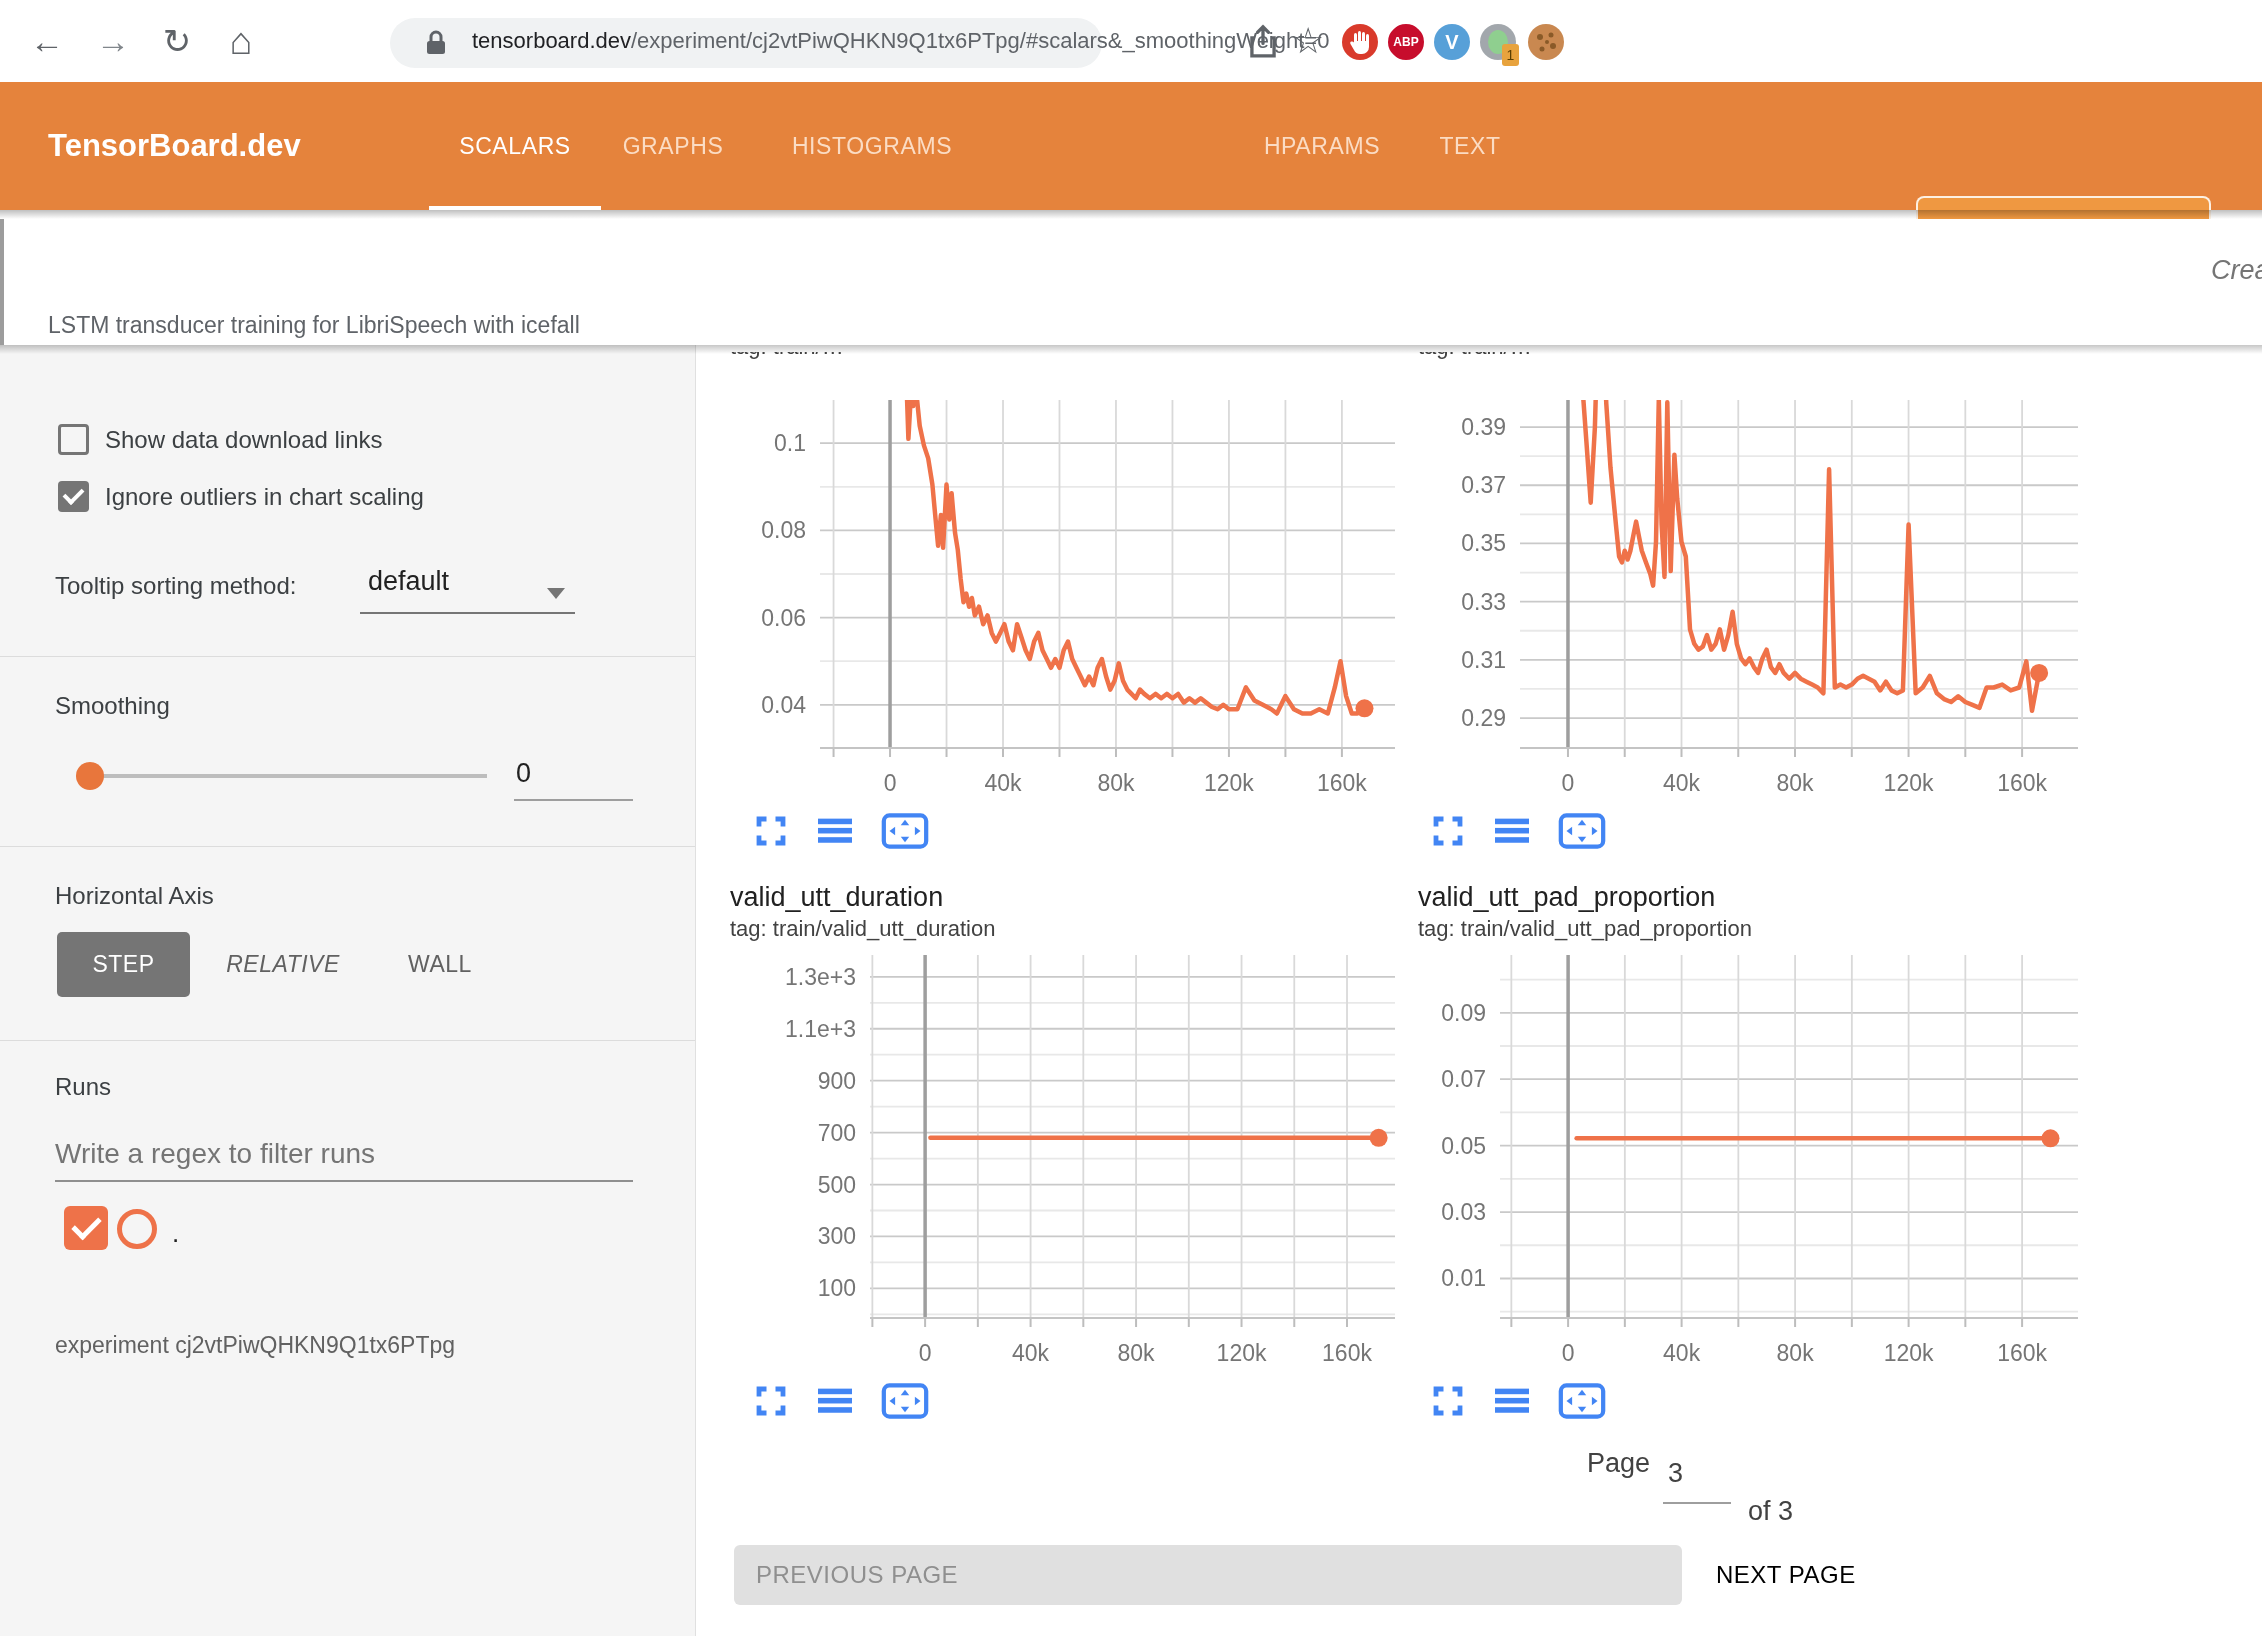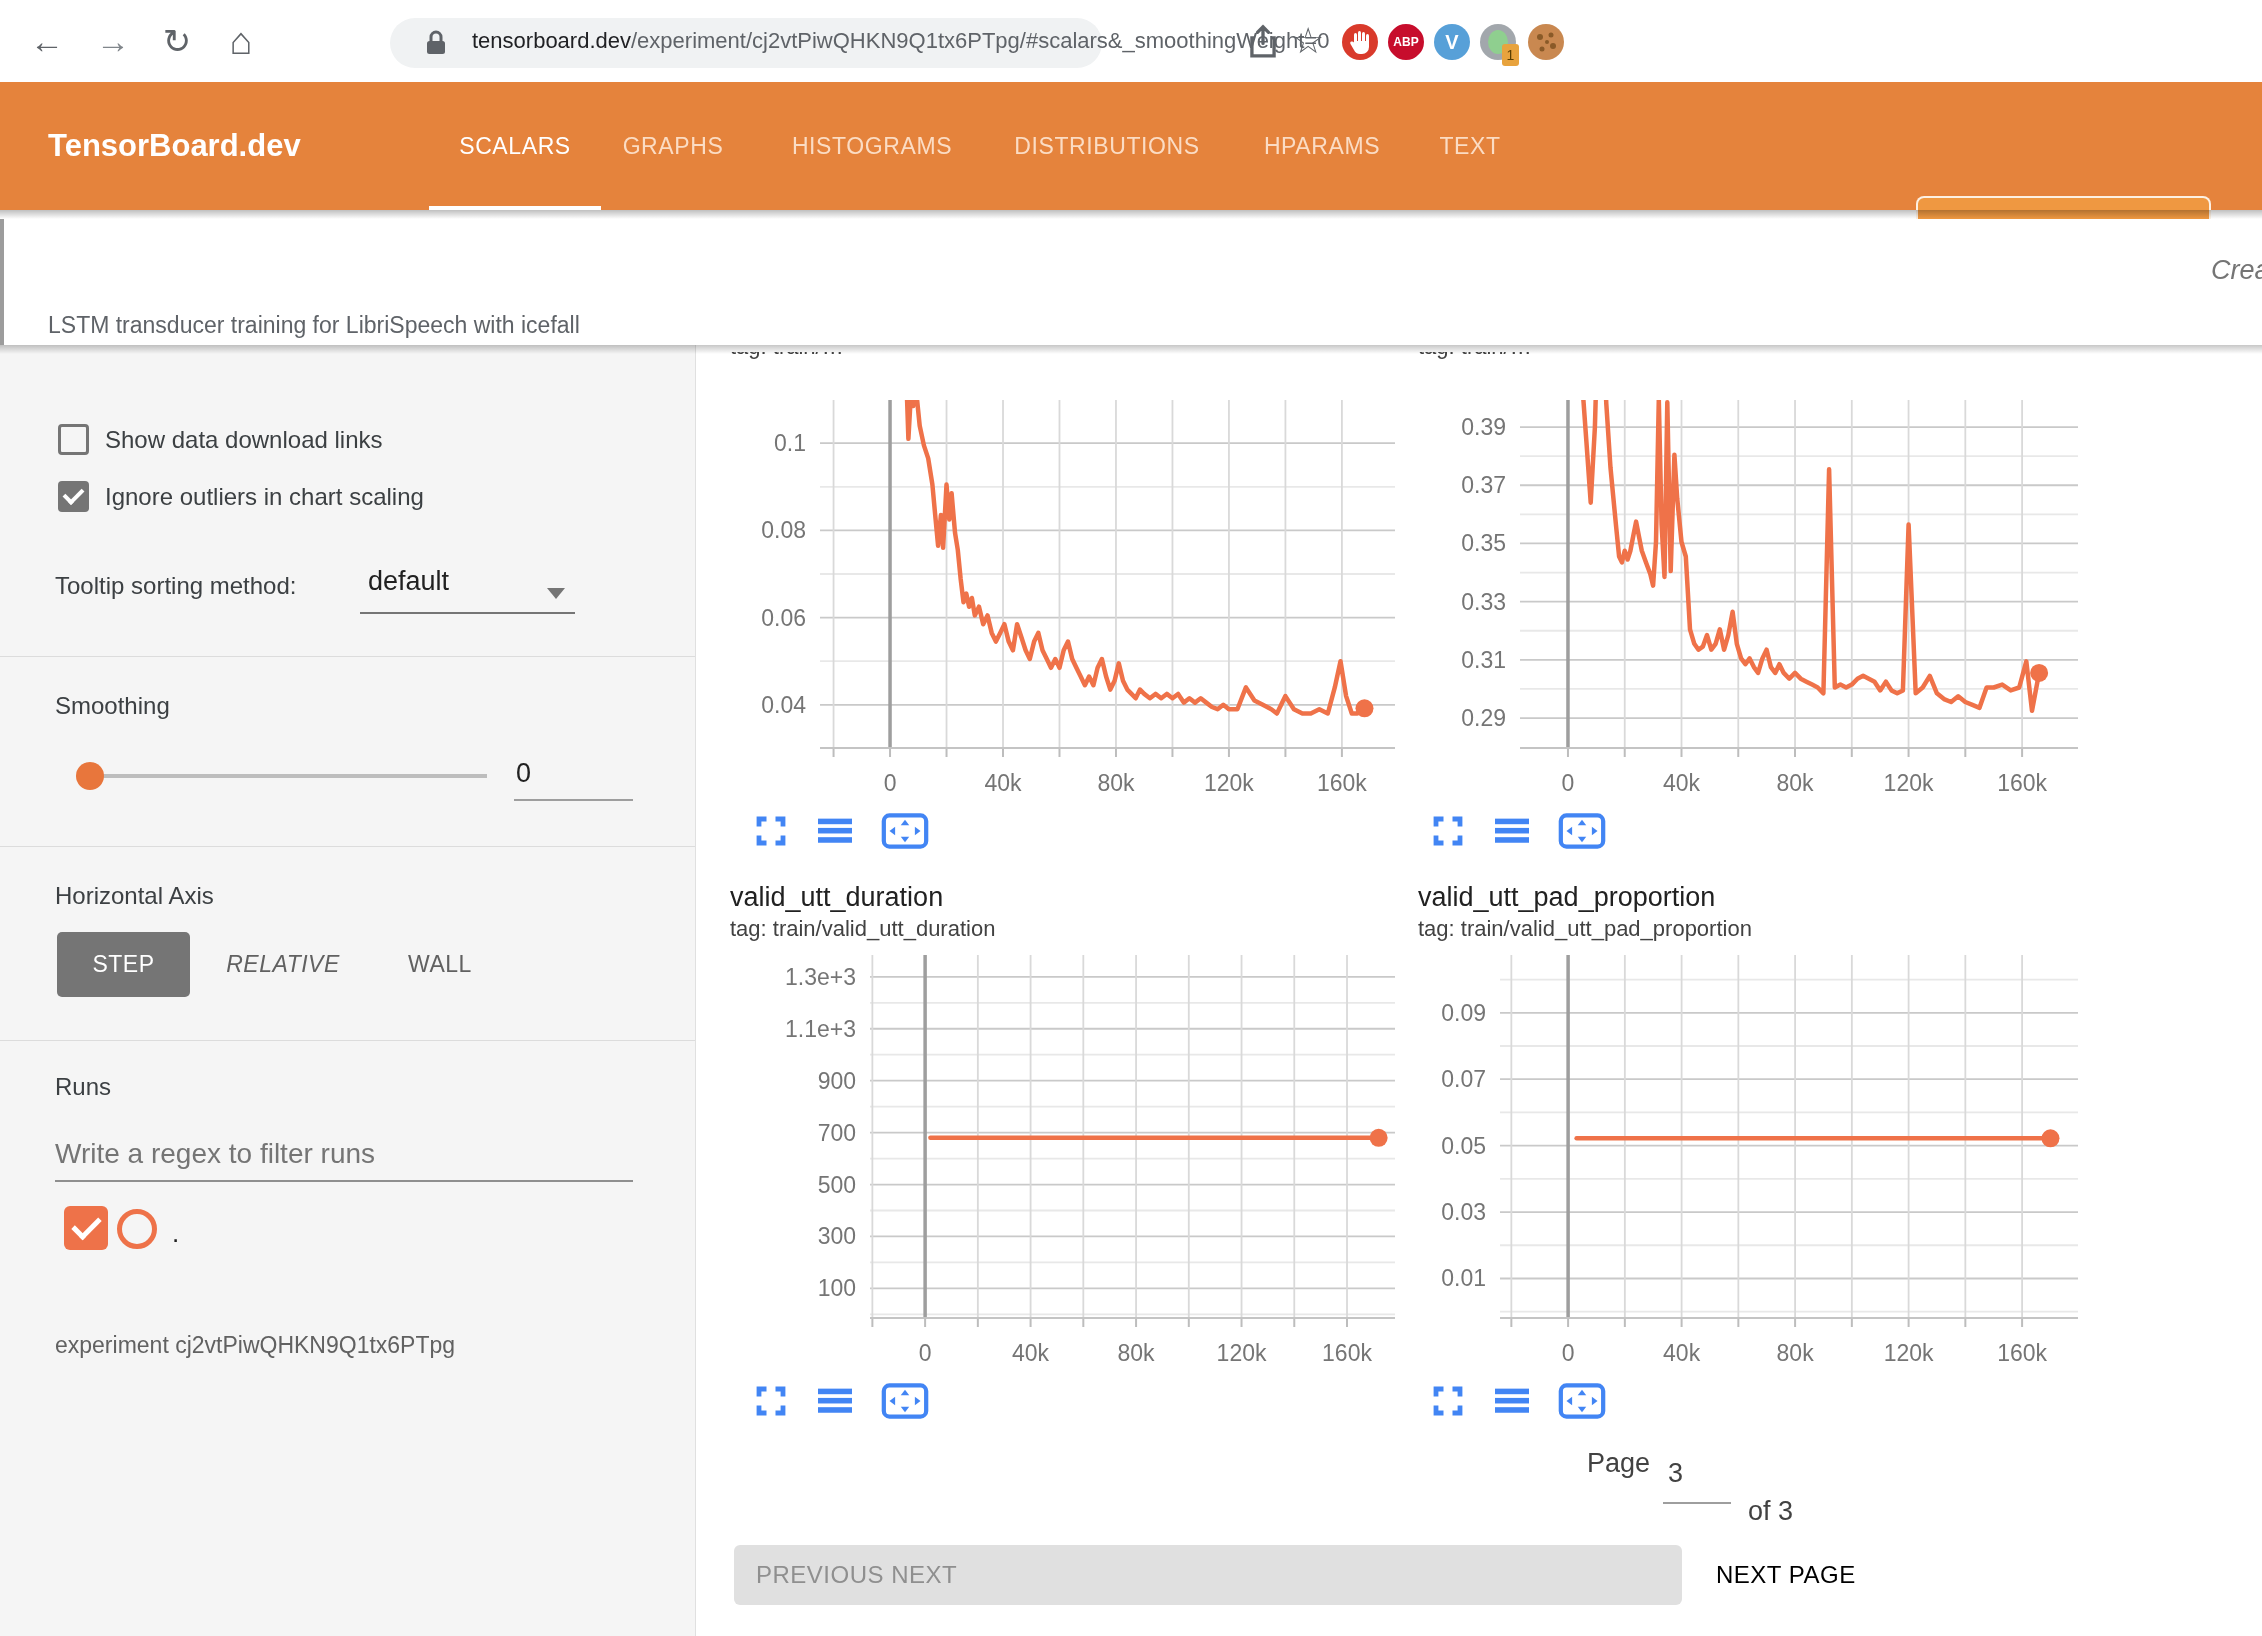--- a/index.html
+++ b/index.html
@@ -142,21 +142,20 @@
           </g>
         </svg>
     </div>
   </div>
 
   <div class="abs" id="tb-header">
     <div class="abs" id="tb-logo">TensorBoard.dev</div>
     <div class="abs tb-tab active" style="left:429px;width:172px;">SCALARS</div>
     <div class="abs tb-tab" style="left:612px;width:122px;">GRAPHS</div>
     <div class="abs tb-tab" style="left:765px;width:214px;">HISTOGRAMS</div>
-    <div class="abs tb-tab" style="left:996px;width:222px;">DISTRIBUTIONS</div>
     <div class="abs tb-tab" style="left:1244px;width:156px;">HPARAMS</div>
     <div class="abs tb-tab" style="left:1424px;width:92px;">TEXT</div>
     <div class="abs" id="feedback-btn">SEND FEEDBACK</div>
   </div>
   <div class="abs" id="header-shadow"></div>
 
   <div class="abs" id="desc-bar">
     <div class="abs" id="created-text">Crea</div>
     <div class="abs" id="exp-title">LSTM transducer training for LibriSpeech with icefall</div>
   </div>
@@ -521,16 +520,16 @@
           <path d="M6 13 l4 -3 v6 z"></path>
           <path d="M28 13 l-4 3 v-6 z"></path>
         </g>
       </svg>
   </div>
 
   <div class="abs" id="page-label">Page</div>
   <div class="abs" id="page-input">3</div>
   <div class="abs" id="page-underline"></div>
   <div class="abs" id="of-label">of 3</div>
-  <div class="abs" id="prev-btn">PREVIOUS NEXT</div>
+  <div class="abs" id="prev-btn">PREVIOUS PAGE</div>
   <div class="abs" id="next-btn">NEXT PAGE</div>
 
 </div>
 
 </body></html>

